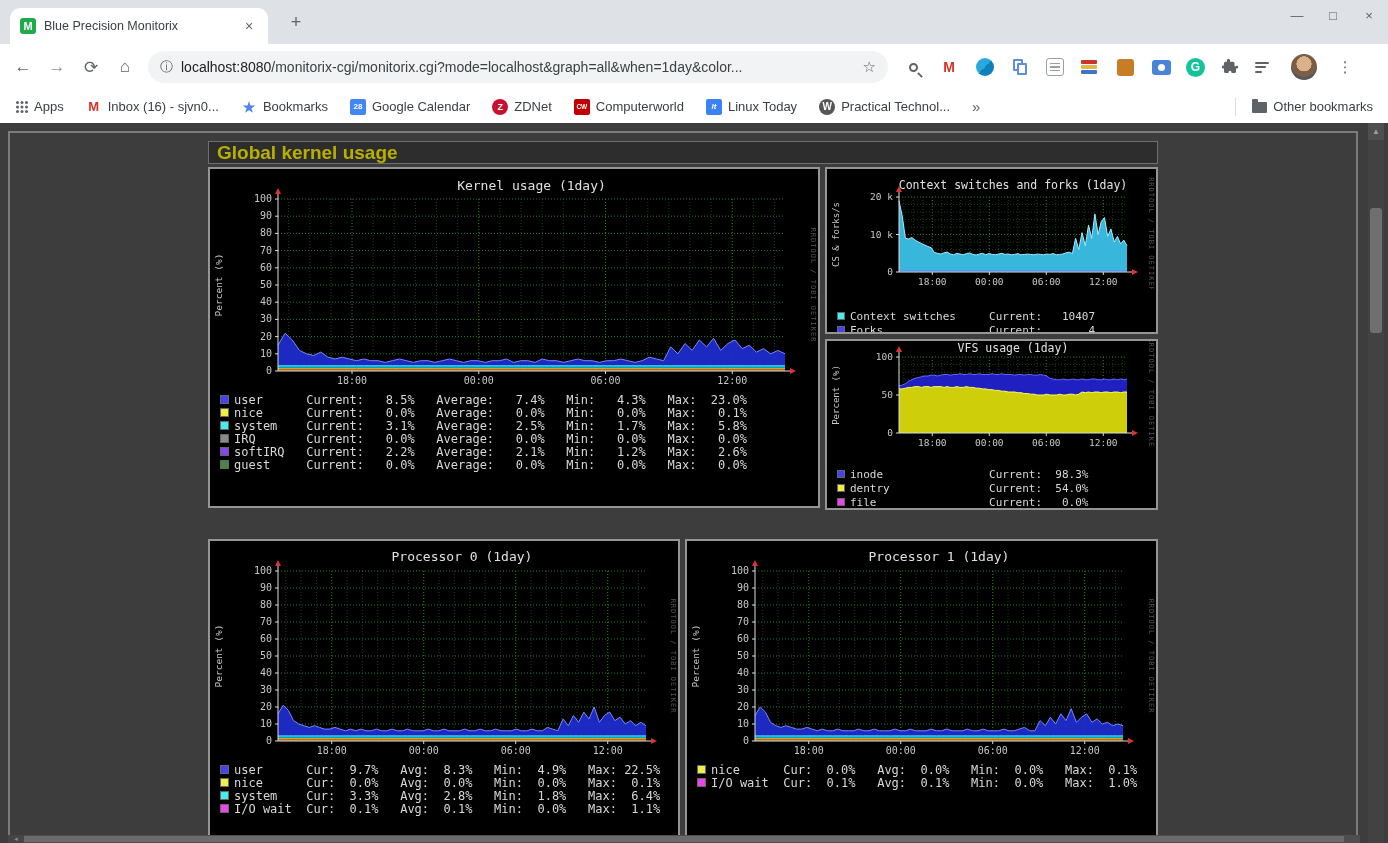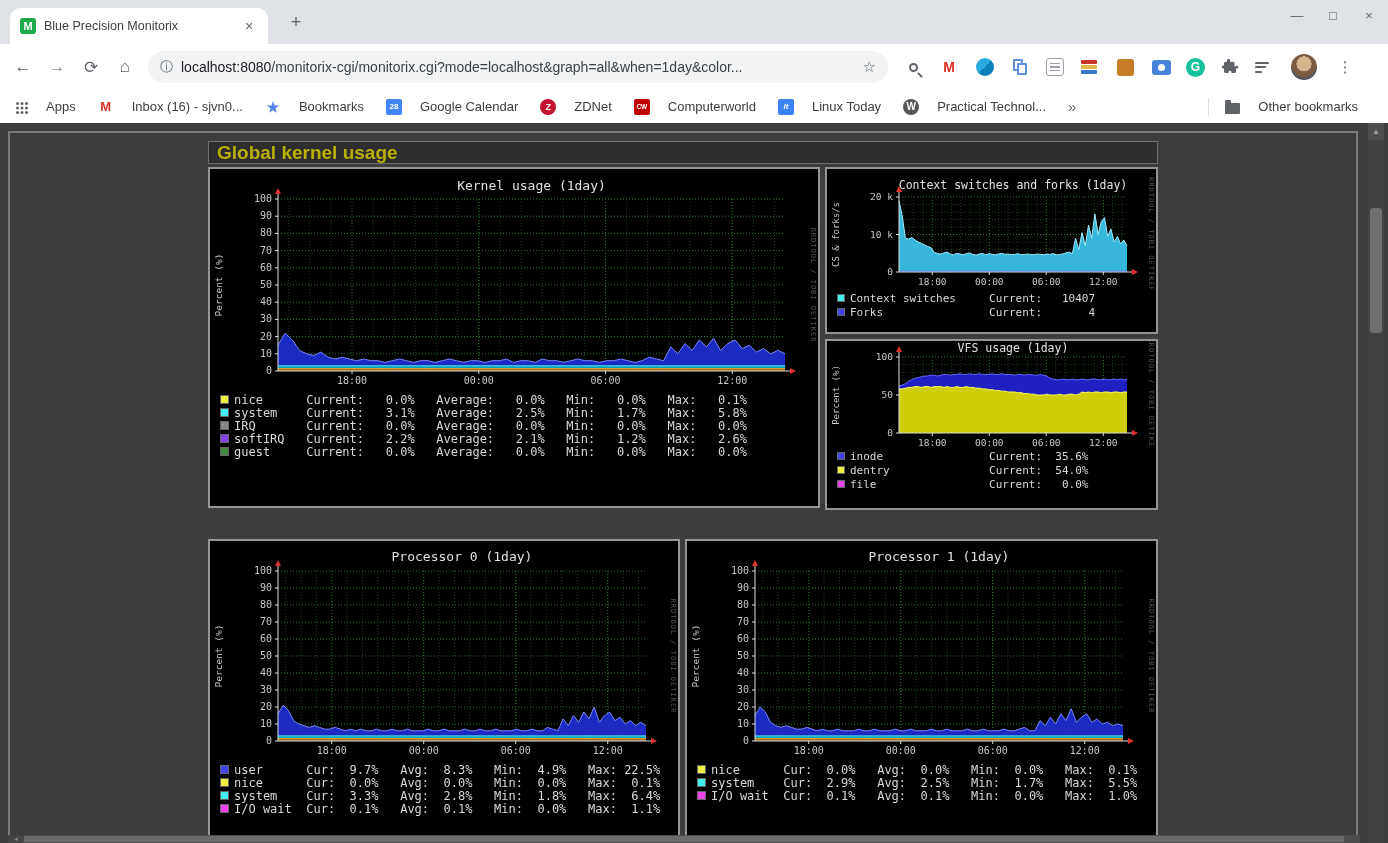--- a/index.html
+++ b/index.html
@@ -55,21 +55,21 @@
   .ext-list{flex-direction:column;align-items:flex-start;gap:2.5px;display:flex}
   .ext-list i{display:block;height:2px;background:#5f6368;border-radius:1px}
   .ext-list i:nth-child(1){width:14px}.ext-list i:nth-child(2){width:11px}.ext-list i:nth-child(3){width:7px}
   .avatar{width:26px;height:26px;border-radius:50%;flex:none;
        background:radial-gradient(circle at 50% 38%,#d8b28a 0 36%,#7c5c42 37% 62%,#53565b 63%)}
   .menu-dots{color:#5f6368;font-size:15px;width:20px;text-align:center;margin-left:4px;flex:none}
 
   
   .bookmarks{height:33px;background:#fff;display:flex;align-items:center;padding:0 14px;
        font-size:13px;color:#3c4043}
-  .bm{display:flex;align-items:center;gap:18px;margin-right:22px;white-space:nowrap}
+  .bm{display:flex;gap:6px;margin-right:22px;white-space:nowrap}
   .ic{width:16px;height:16px;display:flex;align-items:center;justify-content:center;font-weight:bold;
        border-radius:2px;flex:none}
   .ic-apps{position:relative;width:14px;height:14px}
   .grid-dot{position:absolute;left:2px;top:2px;width:3px;height:3px;border-radius:50%;background:#5f6368;
        box-shadow:4.5px 0 #5f6368,9px 0 #5f6368,0 4.5px #5f6368,4.5px 4.5px #5f6368,9px 4.5px #5f6368,
        0 9px #5f6368,4.5px 9px #5f6368,9px 9px #5f6368}
   .ic-gmail{color:#d93025;font-size:13px}
   .ic-star{color:#5384ec;font-size:14px}
   .ic-cal{background:#4285f4;color:#fff;font-size:8px}
   .ic-zd{background:#c41230;color:#fff;border-radius:50%;font-size:9px}
@@ -96,21 +96,21 @@
   .pc{width:333px;height:167px}
   .pv{width:333px;height:171px}
   .sec2{margin-top:29px}
   .pp{width:472px;height:520px}
   .pp:last-child{width:473px}
   .chart{display:block}
   .chart svg{display:block}
   .legend{padding-left:10px}
   .lg-k{margin-top:4px}
   .lg-p{margin-top:6px}
-  .lg-s{margin-top:2px}
+  .lg-s{margin-top:20px}
   .lrow{display:flex;align-items:center}
   .lg-k .lrow,.lg-p .lrow{height:13px}
   .lg-s .lrow{height:14px}
   .sw{display:inline-block;border:1px solid #666;margin-right:5px;flex:none}
   .lg-k .sw,.lg-p .sw{width:9px;height:9px}
   .lg-s .sw{width:8px;height:8px}
   .ltxt{white-space:pre;color:#d8d8d8;font-family:"DejaVu Sans Mono",monospace}
   .lg-k .ltxt,.lg-p .ltxt{font-size:12px}
   .lg-s .ltxt{font-size:11px}
 
@@ -230,21 +230,21 @@
       <span class="ic ic-lt">lt</span>
       <span class="bm-label">Linux Today</span>
     </div>
     <div class="bm">
       <span class="ic ic-wp">W</span>
       <span class="bm-label">Practical Technol...</span>
     </div>
     <span class="bm-chevron">»</span>
     <div class="bm-right">
       <span class="bm-divider"></span>
-      <div class="bm" style="margin-right:16px">
+      <div class="bm" style="margin-right:1px">
         <span class="ic-folder"></span>
         <span class="bm-label">Other bookmarks</span>
       </div>
     </div>
   </div>
 
   <div class="page">
     <div class="frame">
       <div class="mx">
 
@@ -332,20 +332,24 @@
                     <text x="395.522" y="215" text-anchor="middle" fill="#c8c8c8" font-size="10" font-family="&quot;DejaVu Sans Mono&quot;, monospace">06:00</text>
                     <line x1="522.2719999999999" y1="202" x2="522.2719999999999" y2="205" stroke="#ddd"></line>
                     <text x="522.2719999999999" y="215" text-anchor="middle" fill="#c8c8c8" font-size="10" font-family="&quot;DejaVu Sans Mono&quot;, monospace">12:00</text>
                     <text x="321.5" y="21" text-anchor="middle" fill="#e0e0e0" font-size="13" font-family="&quot;DejaVu Sans Mono&quot;, monospace">Kernel usage  (1day)</text>
                     <text x="12" y="116" fill="#c8c8c8" font-size="9.5" font-family="&quot;DejaVu Sans Mono&quot;, monospace" text-anchor="middle" transform="rotate(-90 12 116)">Percent (%)</text>
                     <text x="601" y="116" fill="#555" font-size="7" font-family="&quot;DejaVu Sans Mono&quot;, monospace" text-anchor="middle" letter-spacing="1" transform="rotate(90 601 116)">RRDTOOL / TOBI OETIKER</text>
                   </svg>
                 </div>
               <div class="legend lg-k">
                   <div class="lrow">
+                    <span class="sw" style="background: rgb(68, 68, 238);"></span>
+                    <span class="ltxt">user      Current:   8.5%   Average:   7.4%   Min:   4.3%   Max:  23.0%</span>
+                  </div>
+                  <div class="lrow">
                     <span class="sw" style="background: rgb(238, 238, 68);"></span>
                     <span class="ltxt">nice      Current:   0.0%   Average:   0.0%   Min:   0.0%   Max:   0.1%</span>
                   </div>
                   <div class="lrow">
                     <span class="sw" style="background: rgb(68, 238, 238);"></span>
                     <span class="ltxt">system    Current:   3.1%   Average:   2.5%   Min:   1.7%   Max:   5.8%</span>
                   </div>
                   <div class="lrow">
                     <span class="sw" style="background: rgb(136, 136, 136);"></span>
                     <span class="ltxt">IRQ       Current:   0.0%   Average:   0.0%   Min:   0.0%   Max:   0.0%</span>
@@ -504,21 +508,21 @@
                       <line x1="276.288" y1="92" x2="276.288" y2="95" stroke="#ddd"></line>
                       <text x="276.288" y="105" text-anchor="middle" fill="#c8c8c8" font-size="9.5" font-family="&quot;DejaVu Sans Mono&quot;, monospace">12:00</text>
                       <text x="186" y="11" text-anchor="middle" fill="#e0e0e0" font-size="11.5" font-family="&quot;DejaVu Sans Mono&quot;, monospace">VFS usage  (1day)</text>
                       <text x="12" y="54" fill="#c8c8c8" font-size="9" font-family="&quot;DejaVu Sans Mono&quot;, monospace" text-anchor="middle" transform="rotate(-90 12 54)">Percent (%)</text>
                       <text x="322" y="54" fill="#555" font-size="7" font-family="&quot;DejaVu Sans Mono&quot;, monospace" text-anchor="middle" letter-spacing="1" transform="rotate(90 322 54)">RRDTOOL / TOBI OETIKER</text>
                     </svg>
                   </div>
                 <div class="legend lg-s">
                     <div class="lrow">
                       <span class="sw" style="background: rgb(68, 68, 238);"></span>
-                      <span class="ltxt">inode                Current:  35.6%</span>
+                      <span class="ltxt">inode                Current:  98.3%</span>
                     </div>
                     <div class="lrow">
                       <span class="sw" style="background: rgb(238, 238, 68);"></span>
                       <span class="ltxt">dentry               Current:  54.0%</span>
                     </div>
                     <div class="lrow">
                       <span class="sw" style="background: rgb(238, 68, 238);"></span>
                       <span class="ltxt">file                 Current:   0.0%</span>
                     </div>
                   </div>
@@ -719,24 +723,20 @@
                     <text x="12" y="115" fill="#c8c8c8" font-size="9.5" font-family="&quot;DejaVu Sans Mono&quot;, monospace" text-anchor="middle" transform="rotate(-90 12 115)">Percent (%)</text>
                     <text x="462" y="115" fill="#555" font-size="7" font-family="&quot;DejaVu Sans Mono&quot;, monospace" text-anchor="middle" letter-spacing="1" transform="rotate(90 462 115)">RRDTOOL / TOBI OETIKER</text>
                   </svg>
                 </div>
               <div class="legend lg-p">
                   <div class="lrow">
                     <span class="sw" style="background: rgb(238, 238, 68);"></span>
                     <span class="ltxt">nice      Cur:  0.0%   Avg:  0.0%   Min:  0.0%   Max:  0.1%</span>
                   </div>
                   <div class="lrow">
-                    <span class="sw" style="background: rgb(68, 238, 238);"></span>
-                    <span class="ltxt">system    Cur:  2.9%   Avg:  2.5%   Min:  1.7%   Max:  5.5%</span>
-                  </div>
-                  <div class="lrow">
                     <span class="sw" style="background: rgb(238, 68, 238);"></span>
                     <span class="ltxt">I/O wait  Cur:  0.1%   Avg:  0.1%   Min:  0.0%   Max:  1.0%</span>
                   </div>
                 </div>
             </div>
           </div>
         </div>
 
       </div>
     </div>

